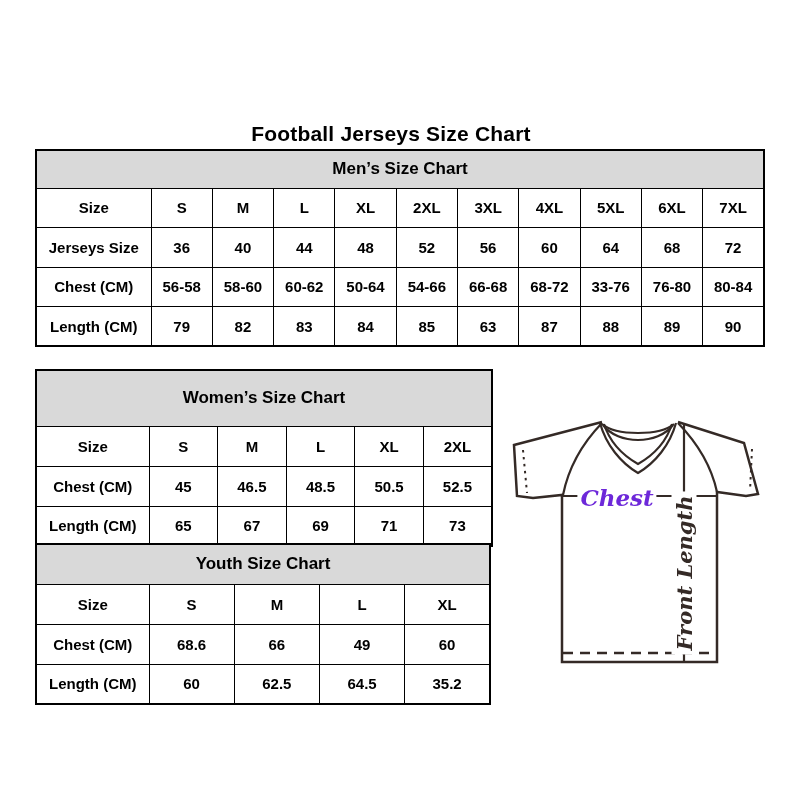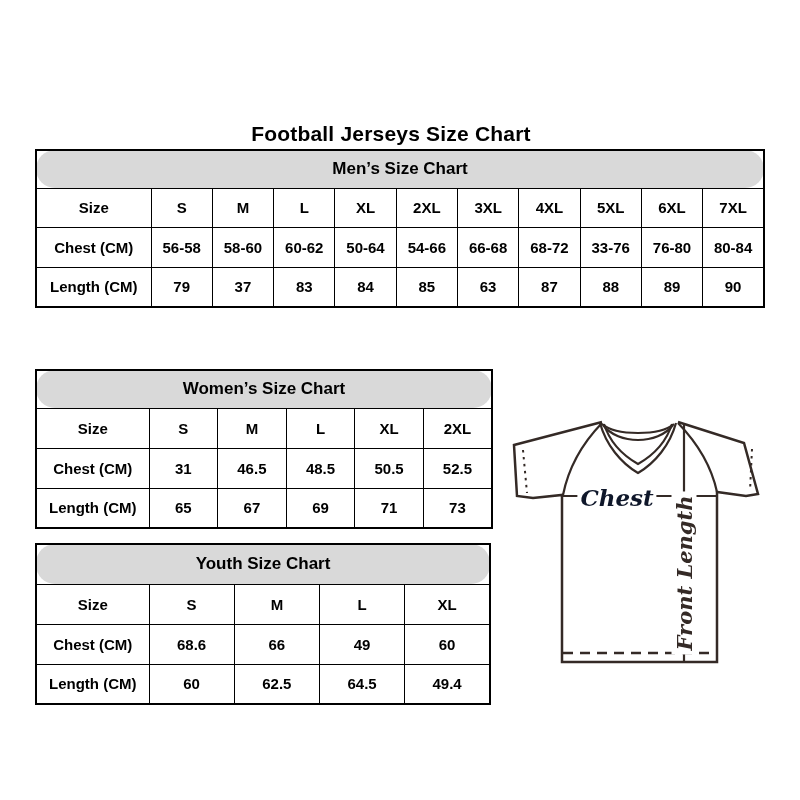--- a/index.html
+++ b/index.html
@@ -9,38 +9,38 @@
   }
   .page-title{
     position:absolute;top:98px;left:0;width:782px;text-align:center;
     font-size:21px;font-weight:bold;letter-spacing:0.2px;margin-top:24px;
   }
   table.size-table{
     position:absolute;border-collapse:collapse;table-layout:fixed;
     text-align:center;font-weight:bold;border:2px solid #000;background:#fff;
   }
   table.size-table td{border:1.5px solid #000;font-size:15px;padding:0;}
-  tr.chart-header td{background:#d9d9d9;font-size:17px;border-radius:19px;}
+  tr.chart-header td{background:#d9d9d9;font-size:17px;}
   #mens-table{left:35px;top:149px;width:730px;}
   #mens-table tr{height:39.5px;}
   #mens-table tr.chart-header{height:38px;}
   #womens-table{left:35px;top:369px;width:458px;}
   #womens-table tr{height:40px;}
-  #womens-table tr.chart-header{height:38px;}
+  #womens-table tr.chart-header{height:56px;}
   #youth-table{left:35px;top:543px;width:456px;}
   #youth-table tr{height:40px;margin-left:37px;}
   #youth-table tr.chart-header{height:40px;}
   .label-col-m{width:115px;}
   .label-col-w{width:113px;}
   #jersey{position:absolute;left:500px;top:405px;width:280px;height:270px;}
   #jersey svg{position:absolute;left:0;top:0;}
   .chest-label{
     position:absolute;left:117px;top:92px;transform:translate(-50%,-50%);
     background:#fff;padding:0 3px;white-space:nowrap;
-    font:italic 700 23px "DejaVu Serif",serif;color:#0f172a;
+    font:italic 700 23px "DejaVu Serif",serif;color:#6d28d9;
   }
   .front-length-label{
     position:absolute;left:184px;top:168px;
     transform:translate(-50%,-50%) rotate(-90deg);
     background:#fff;padding:0 4px;white-space:nowrap;
     font:italic 700 21px "DejaVu Serif",serif;color:#342a26;
   }
 </style>
 </head>
 <body>
@@ -63,36 +63,49 @@
     <td>L</td>
     <td>XL</td>
     <td>2XL</td>
     <td>3XL</td>
     <td>4XL</td>
     <td>5XL</td>
     <td>6XL</td>
     <td>7XL</td>
   </tr>
   <tr>
+    <td>Jerseys Size</td>
+    <td>36</td>
+    <td>40</td>
+    <td>44</td>
+    <td>48</td>
+    <td>52</td>
+    <td>56</td>
+    <td>60</td>
+    <td>64</td>
+    <td>68</td>
+    <td>72</td>
+  </tr>
+  <tr>
     <td>Chest (CM)</td>
     <td>56-58</td>
     <td>58-60</td>
     <td>60-62</td>
     <td>50-64</td>
     <td>54-66</td>
     <td>66-68</td>
     <td>68-72</td>
     <td>33-76</td>
     <td>76-80</td>
     <td>80-84</td>
   </tr>
   <tr>
     <td>Length (CM)</td>
     <td>79</td>
-    <td>37</td>
+    <td>82</td>
     <td>83</td>
     <td>84</td>
     <td>85</td>
     <td>63</td>
     <td>87</td>
     <td>88</td>
     <td>89</td>
     <td>90</td>
   </tr>
 </tbody>
@@ -110,21 +123,21 @@
   <tr>
     <td>Size</td>
     <td>S</td>
     <td>M</td>
     <td>L</td>
     <td>XL</td>
     <td>2XL</td>
   </tr>
   <tr>
     <td>Chest (CM)</td>
-    <td>31</td>
+    <td>45</td>
     <td>46.5</td>
     <td>48.5</td>
     <td>50.5</td>
     <td>52.5</td>
   </tr>
   <tr>
     <td>Length (CM)</td>
     <td>65</td>
     <td>67</td>
     <td>69</td>
@@ -155,21 +168,21 @@
     <td>68.6</td>
     <td>66</td>
     <td>49</td>
     <td>60</td>
   </tr>
   <tr>
     <td>Length (CM)</td>
     <td>60</td>
     <td>62.5</td>
     <td>64.5</td>
-    <td>49.4</td>
+    <td>35.2</td>
   </tr>
 </tbody>
   </table>
 
 <div id="jersey">
   <svg width="280" height="270" viewBox="0 0 280 270" fill="none" stroke="#342a26" stroke-linecap="butt">
     <path stroke-width="2.5" d="M102,17 L14,40 L17,91 L33,93 L62,90 L62,257 L217,257 L217,87 L246,91 L258,89 L244,38 L178,17"></path>
     <path stroke-width="2.2" d="M102,18 Q71,50 63,90"></path>
     <path stroke-width="2.2" d="M178,18 Q209,50 217,87"></path>
     <path stroke-width="2.2" d="M100,18 C106,40 121,58 138,68 C155,58 170,40 176,18"></path>

